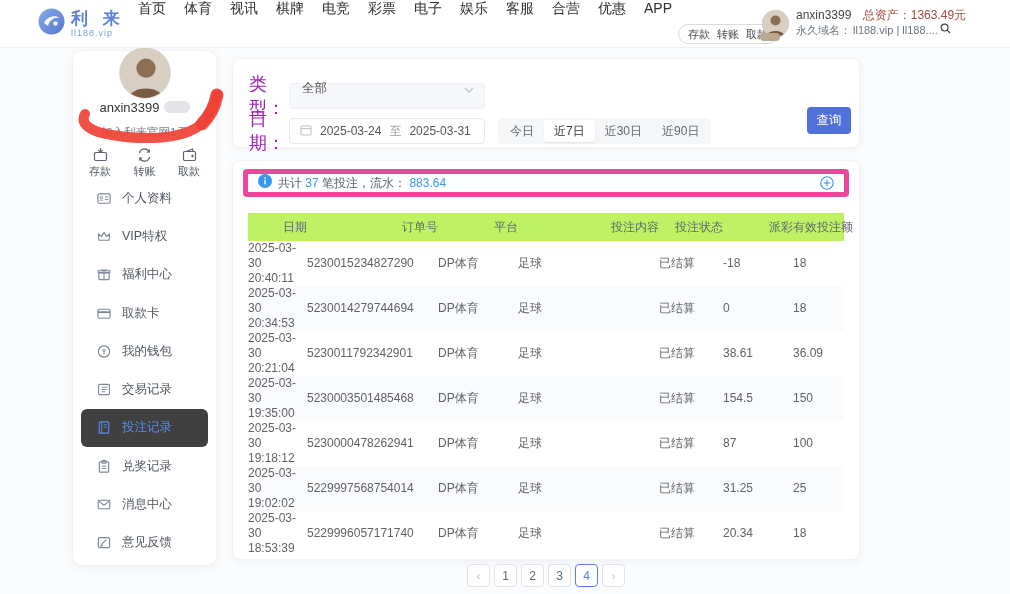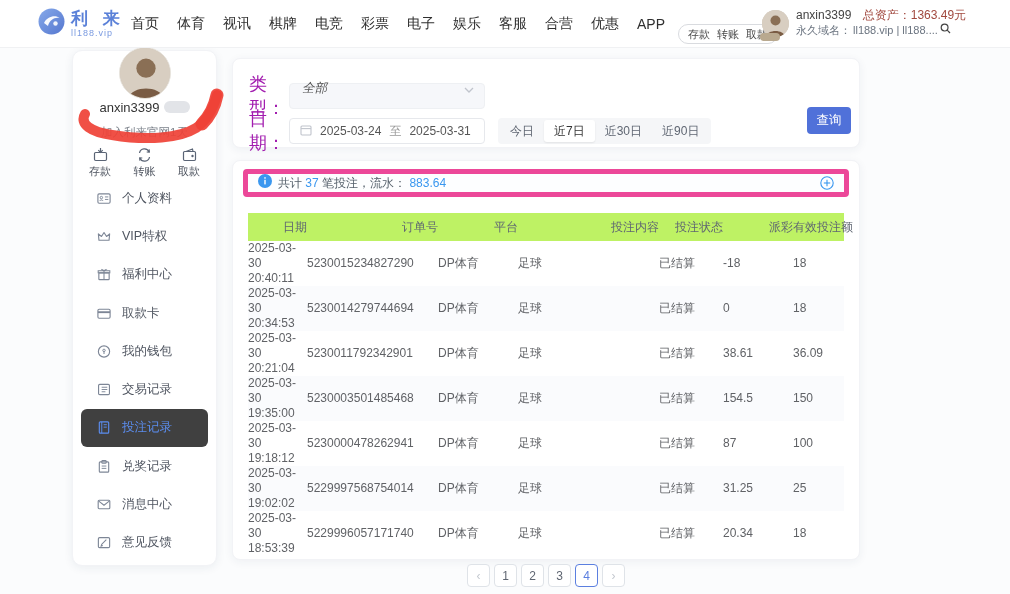--- a/index.html
+++ b/index.html
@@ -10,21 +10,21 @@
     position:relative;
     overflow:hidden;
     color:#333;
   }
   
   .topbar { position:absolute; top:0; left:0; width:1010px; height:48px; background:#fff;
             border-bottom:1px solid #f0f1f3; z-index:5; }
   .logo-wrap { position:absolute; left:38px; top:8px; display:flex; align-items:center; gap:6px; }
   .logo-title { font-size:17px; font-weight:bold; color:#5b81d8; letter-spacing:5px; line-height:18px; }
   .logo-domain { font-size:9px; color:#7a9ae0; letter-spacing:1px; }
-  .main-nav { position:absolute; left:131px; top:0; height:48px; display:flex; align-items:center; gap:18px; }
+  .main-nav { position:absolute; left:138px; top:0; height:48px; display:flex; align-items:flex-start; gap:18px; }
   .nav-item { font-size:14px; color:#2f2f2f; cursor:pointer; white-space:nowrap; }
   .wallet-pill { position:absolute; left:678px; top:24px; height:20px; border:1px solid #d9dbdf;
                  border-radius:10px; display:flex; align-items:center; gap:7px; padding:0 9px; background:#fff; }
   .wallet-pill span { font-size:11px; color:#4a4a4a; cursor:pointer; white-space:nowrap; }
   .mini-avatar { position:absolute; left:762px; top:10px; width:27px; height:27px; border-radius:50%;
                  overflow:hidden; background:#cfc6ba; }
   .mini-badge { position:absolute; left:760px; top:33px; width:20px; height:8px; border-radius:4px;
                 background:#b9a98f; }
   .user-info { position:absolute; left:796px; top:8px; line-height:15px; white-space:nowrap; }
   .user-line1 { font-size:12px; color:#444; }
@@ -53,21 +53,21 @@
   
   .annotation { position:absolute; left:78px; top:86px; width:146px; height:58px; z-index:9; pointer-events:none; }
   
   .filter-card { position:absolute; left:232px; top:58px; width:628px; height:90px; background:#fff;
                  border-radius:8px; box-shadow:0 2px 10px rgba(30,50,90,.06); border:1px solid #f2f3f6; z-index:2; }
   .f-row { position:absolute; left:16px; display:flex; align-items:center; }
   .f-row.r1 { top:13px; }
   .f-row.r2 { top:48px; }
   .f-label { font-size:18px; color:#a21caf; width:40px; }
   .dropdown { width:196px; height:26px; background:#f6f7fa; border:1px solid #eef0f3; border-radius:4px;
-              display:flex; align-items:center; padding:0 10px 16px 12px; cursor:pointer;font-style:italic; }
+              display:flex; align-items:center; padding:0 10px 16px 12px; cursor:pointer; }
   .dropdown .dd-value { font-size:12.5px; color:#555; flex:1; }
   .date-input { width:196px; height:26px; background:#fff; border:1px solid #e6e8ec; border-radius:4px;
                 display:flex; align-items:center; gap:8px; padding:0 10px; cursor:pointer; }
   .date-input .dt { font-size:12px; color:#555; }
   .date-input .sep { font-size:12px; color:#999; }
   .range-group { margin-left:13px; height:26px; background:#f5f6f8; border-radius:4px; display:flex;
                  align-items:center; padding:0 2px; }
   .range-item { font-size:12px; color:#5f6672; padding:0 10px; height:22px; line-height:22px;
                 border-radius:3px; cursor:pointer; white-space:nowrap; }
   .range-item.active { background:#fff; color:#333; box-shadow:0 1px 2px rgba(0,0,0,.08); }

